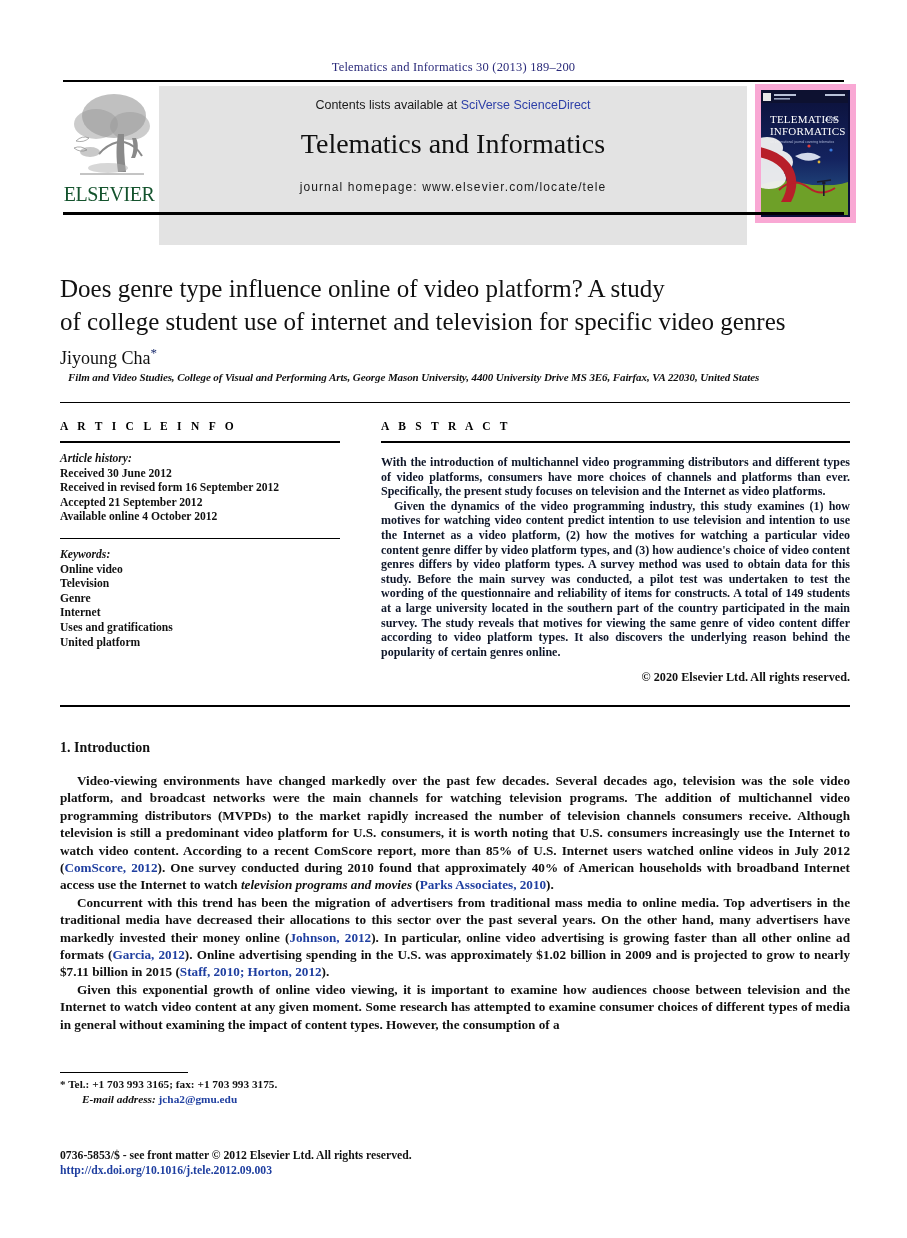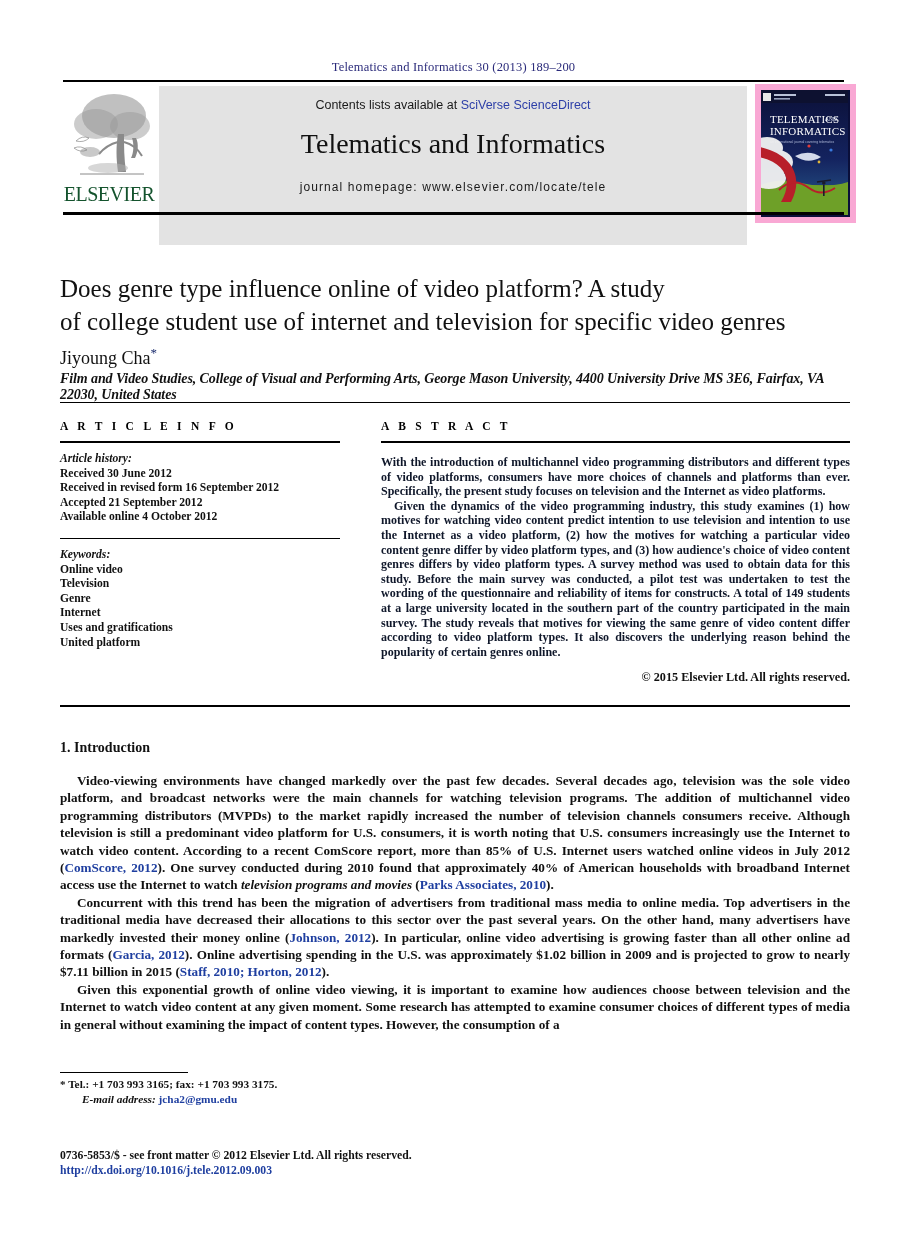--- a/index.html
+++ b/index.html
@@ -130,23 +130,23 @@
   .author {
     position: absolute;
     left: 60px; top: 345px;
     width: 790px;
     font-size: 18px;
     color: #111;
   }
   .author .star { font-size: 13px; vertical-align: super; color: #1a2b6d; }
   .affil {
     position: absolute;
-    left: 60px; top: 371px;
+    left: 68px; top: 371px;
     width: 800px;
-    font-size: 14px;
+    font-size: 11px;
     font-style: italic;
     font-weight: bold;
     color: #111;
     letter-spacing: -0.1px;
   }
 
   
   .colrule-top {
     position: absolute;
     left: 60px; top: 402px;
@@ -393,21 +393,21 @@
     </div>
   </div>
 
   <div class="abs-col">
     <div class="sechead">A B S T R A C T</div>
     <div class="hr-thick"></div>
     <div class="abstract-body">
       <p>With the introduction of multichannel video programming distributors and different types of video platforms, consumers have more choices of channels and platforms than ever. Specifically, the present study focuses on television and the Internet as video platforms.</p>
       <p class="indent">Given the dynamics of the video programming industry, this study examines (1) how motives for watching video content predict intention to use television and intention to use the Internet as a video platform, (2) how the motives for watching a particular video content genre differ by video platform types, and (3) how audience's choice of video content genres differs by video platform types. A survey method was used to obtain data for this study. Before the main survey was conducted, a pilot test was undertaken to test the wording of the questionnaire and reliability of items for constructs. A total of 149 students at a large university located in the southern part of the country participated in the main survey. The study reveals that motives for viewing the same genre of video content differ according to video platform types. It also discovers the underlying reason behind the popularity of certain genres online.</p>
     </div>
-    <div class="copyright">© 2015 Elsevier Ltd. All rights reserved.</div>
+    <div class="copyright">© 2020 Elsevier Ltd. All rights reserved.</div>
   </div>
 
   <div class="colrule-bot"></div>
 
   <div class="h1">1. Introduction</div>
 
   <div class="bodytext">
     <p><span>Video-viewing environments have changed markedly over the past few decades. Several decades ago, television was the sole video platform, and broadcast networks were the main channels for watching television programs. The addition of multichannel video programming distributors (MVPDs) to the market rapidly increased the number of television channels consumers receive. Although television is still a predominant video platform for U.S. consumers, it is worth noting that U.S. consumers increasingly use the Internet to watch video content. According to a recent ComScore report, more than 85% of U.S. Internet users watched online videos in July 2012 (</span><span class="ref">ComScore, 2012</span><span>). One survey conducted during 2010 found that approximately 40% of American households with broadband Internet access use the Internet to watch </span><span class="it">television programs and movies</span><span> (</span><span class="ref">Parks Associates, 2010</span><span>).</span></p>
 
     <p><span>Concurrent with this trend has been the migration of advertisers from traditional mass media to online media. Top advertisers in the traditional media have decreased their allocations to this sector over the past several years. On the other hand, many advertisers have markedly invested their money online (</span><span class="ref">Johnson, 2012</span><span>). In particular, online video advertising is growing faster than all other online ad formats (</span><span class="ref">Garcia, 2012</span><span>). Online advertising spending in the U.S. was approximately $1.02 billion in 2009 and is projected to grow to nearly $7.11 billion in 2015 (</span><span class="ref">Staff, 2010; Horton, 2012</span><span>).</span></p>

